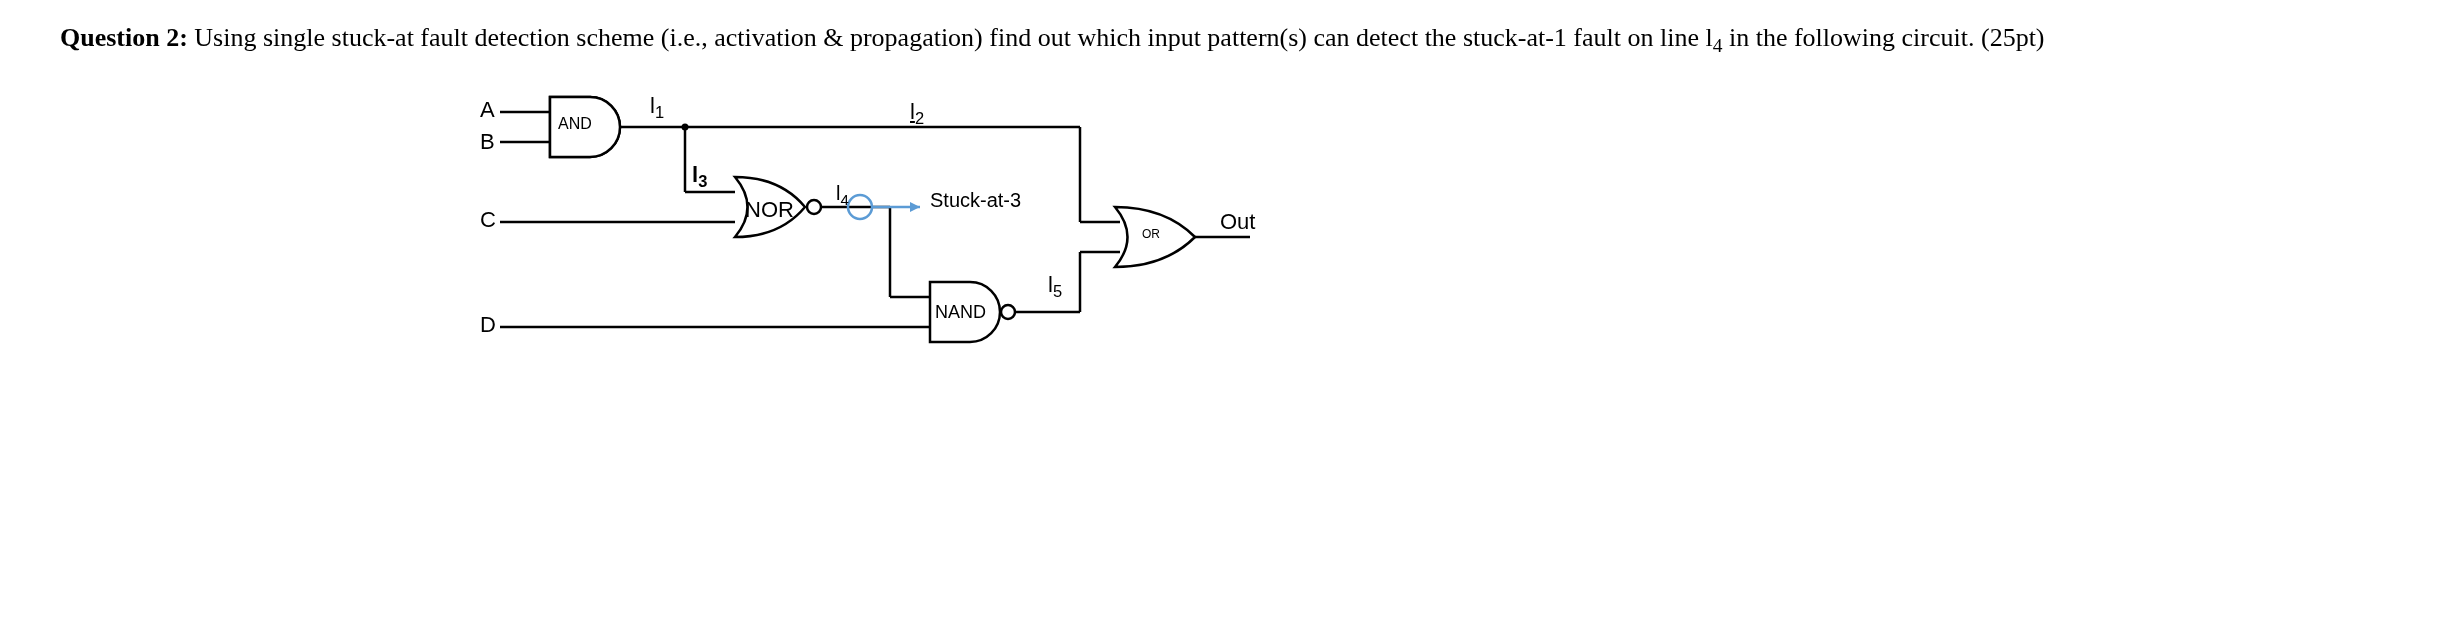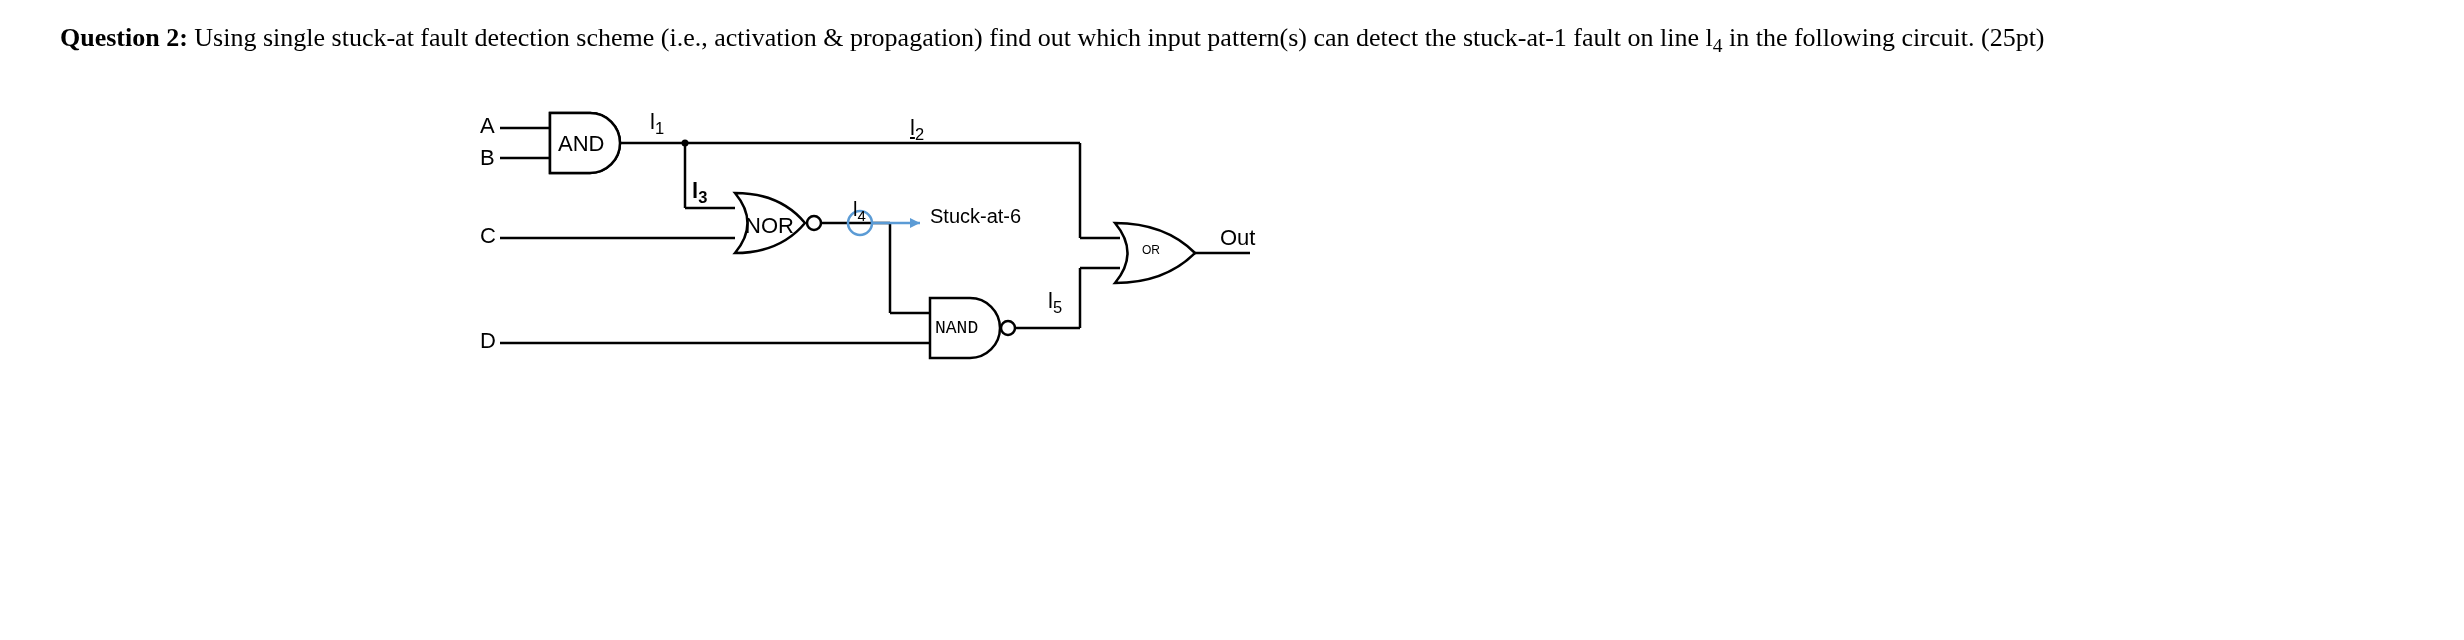--- a/index.html
+++ b/index.html
@@ -12,21 +12,21 @@
       font-size: 26px;
       background: #fff;
       color: #000;
       padding: 20px 60px;
       width: 2464px;
       height: 640px;
       position: relative;
     }
     .question-text {
       line-height: 1.4;
-      margin-bottom: 34px;
+      margin-bottom: 18px;
     }
     .bold {
       font-weight: bold;
     }
     .diagram-container {
       position: relative;
       margin-left: 400px;
       height: 350px;
     }
     .diagram-container svg {
@@ -106,26 +106,26 @@
     </g>
 
     <line x1="735" y1="160" x2="790" y2="160" stroke="#000" stroke-width="2.5"></line>
   </svg>
 
   <div class="diagram-label" style="left:20px; top:20px;">A</div>
   <div class="diagram-label" style="left:20px; top:52px;">B</div>
   <div class="diagram-label" style="left:20px; top:130px;">C</div>
   <div class="diagram-label" style="left:20px; top:235px;">D</div>
 
-  <div class="diagram-label" style="left:98px; top:38px; font-size:22px;">AND</div>
+  <div class="diagram-label" style="left:98px; top:38px; font-size:16px;">AND</div>
   <div class="diagram-label" style="left:285px; top:120px; font-size:22px;">NOR</div>
-  <div class="diagram-label" style="left:475px; top:225px; font-size:18px;font-family:Liberation Mono, monospace;">NAND</div>
+  <div class="diagram-label" style="left:475px; top:225px; font-size:18px;">NAND</div>
   <div class="diagram-label" style="left:682px; top:150px; font-size:12px;">OR</div>
 
   <div class="diagram-label" style="left:190px; top:16px;"><span>l</span><sub>1</sub></div>
   <div class="diagram-label" style="left:450px; top:22px;text-decoration:underline;"><span>l</span><sub>2</sub></div>
   <div class="diagram-label" style="left:232px; top:85px;font-weight:bold;"><span>l</span><sub>3</sub></div>
-  <div class="diagram-label" style="left:393px; top:105px; font-size:20px;"><span>l</span><sub>4</sub></div>
+  <div class="diagram-label" style="left:376px; top:105px; font-size:20px;"><span>l</span><sub>4</sub></div>
   <div class="diagram-label" style="left:588px; top:195px;"><span>l</span><sub>5</sub></div>
 
-  <div class="diagram-label" style="left:470px; top:112px; font-size:20px;">Stuck-at-6</div>
+  <div class="diagram-label" style="left:470px; top:112px; font-size:20px;">Stuck-at-3</div>
   <div class="diagram-label" style="left:760px; top:132px;">Out</div>
 </div>
 
 </body></html>

